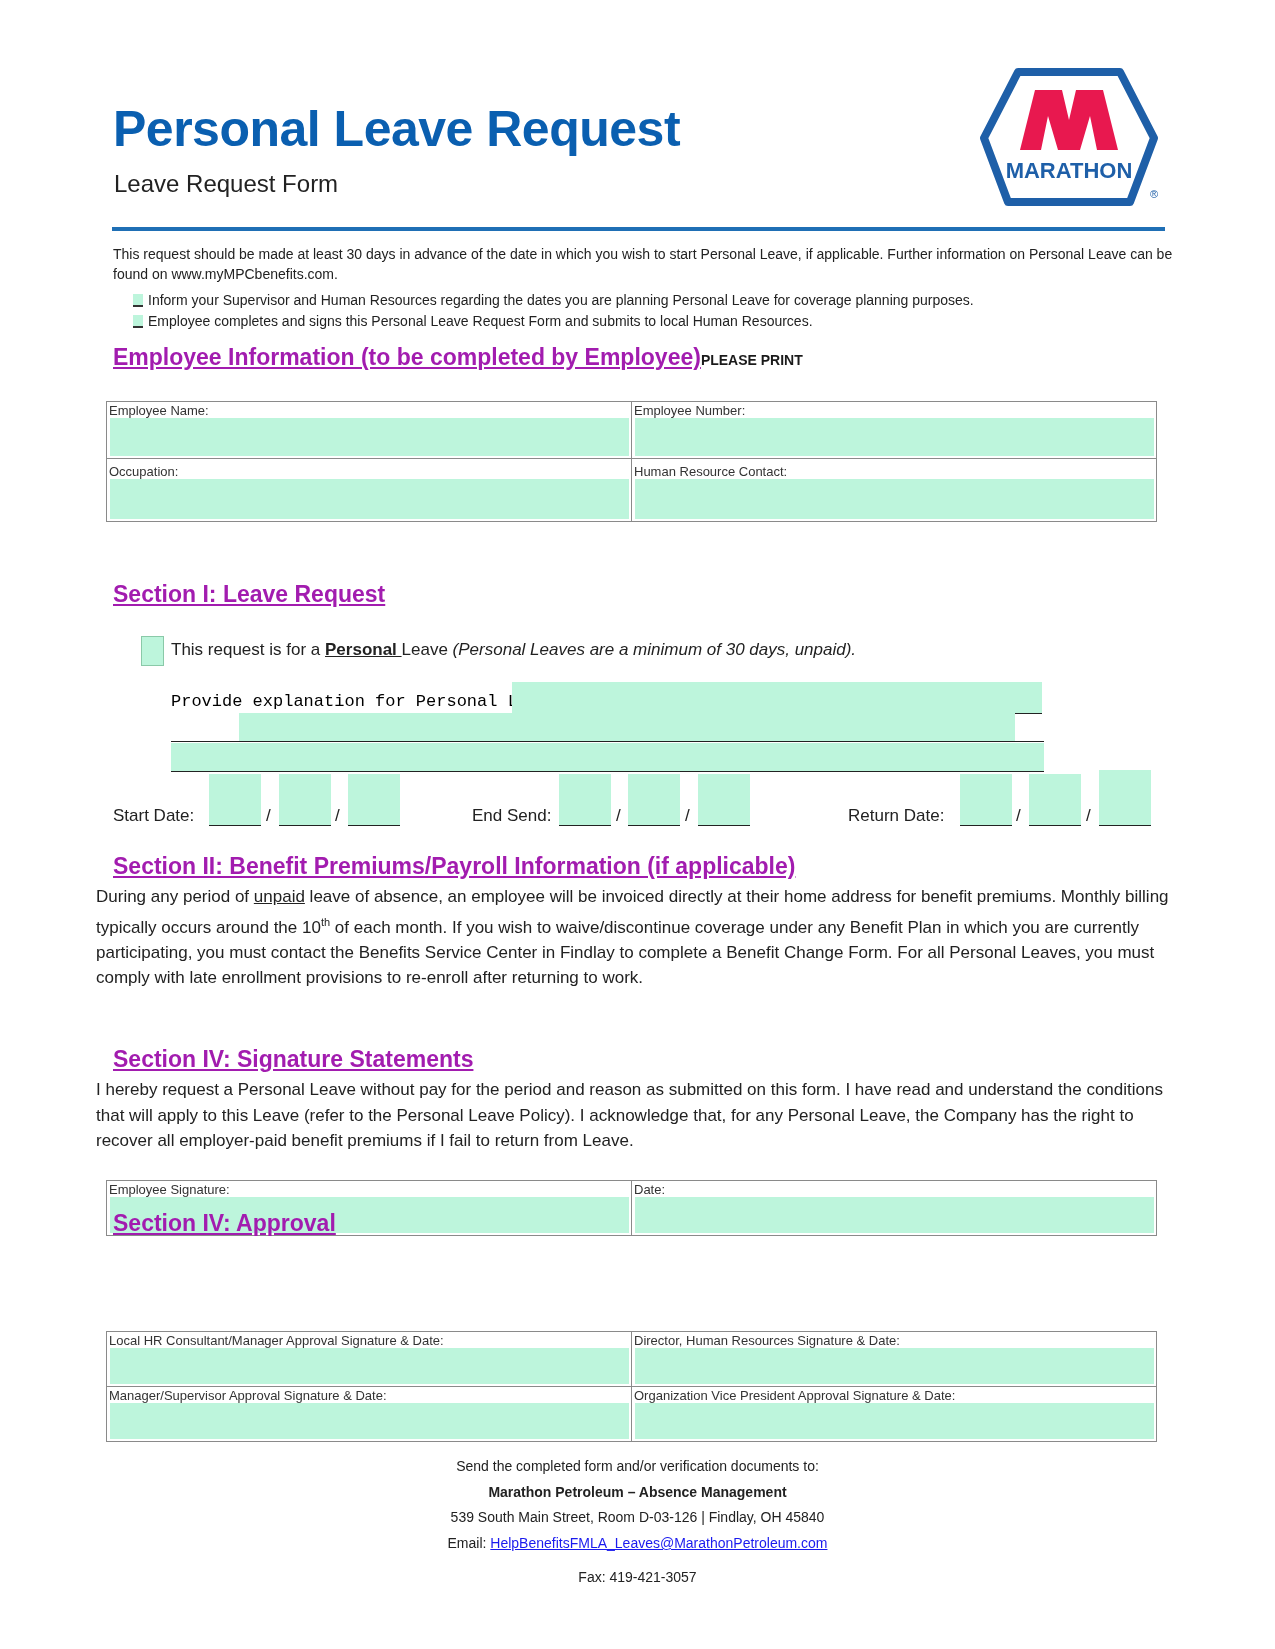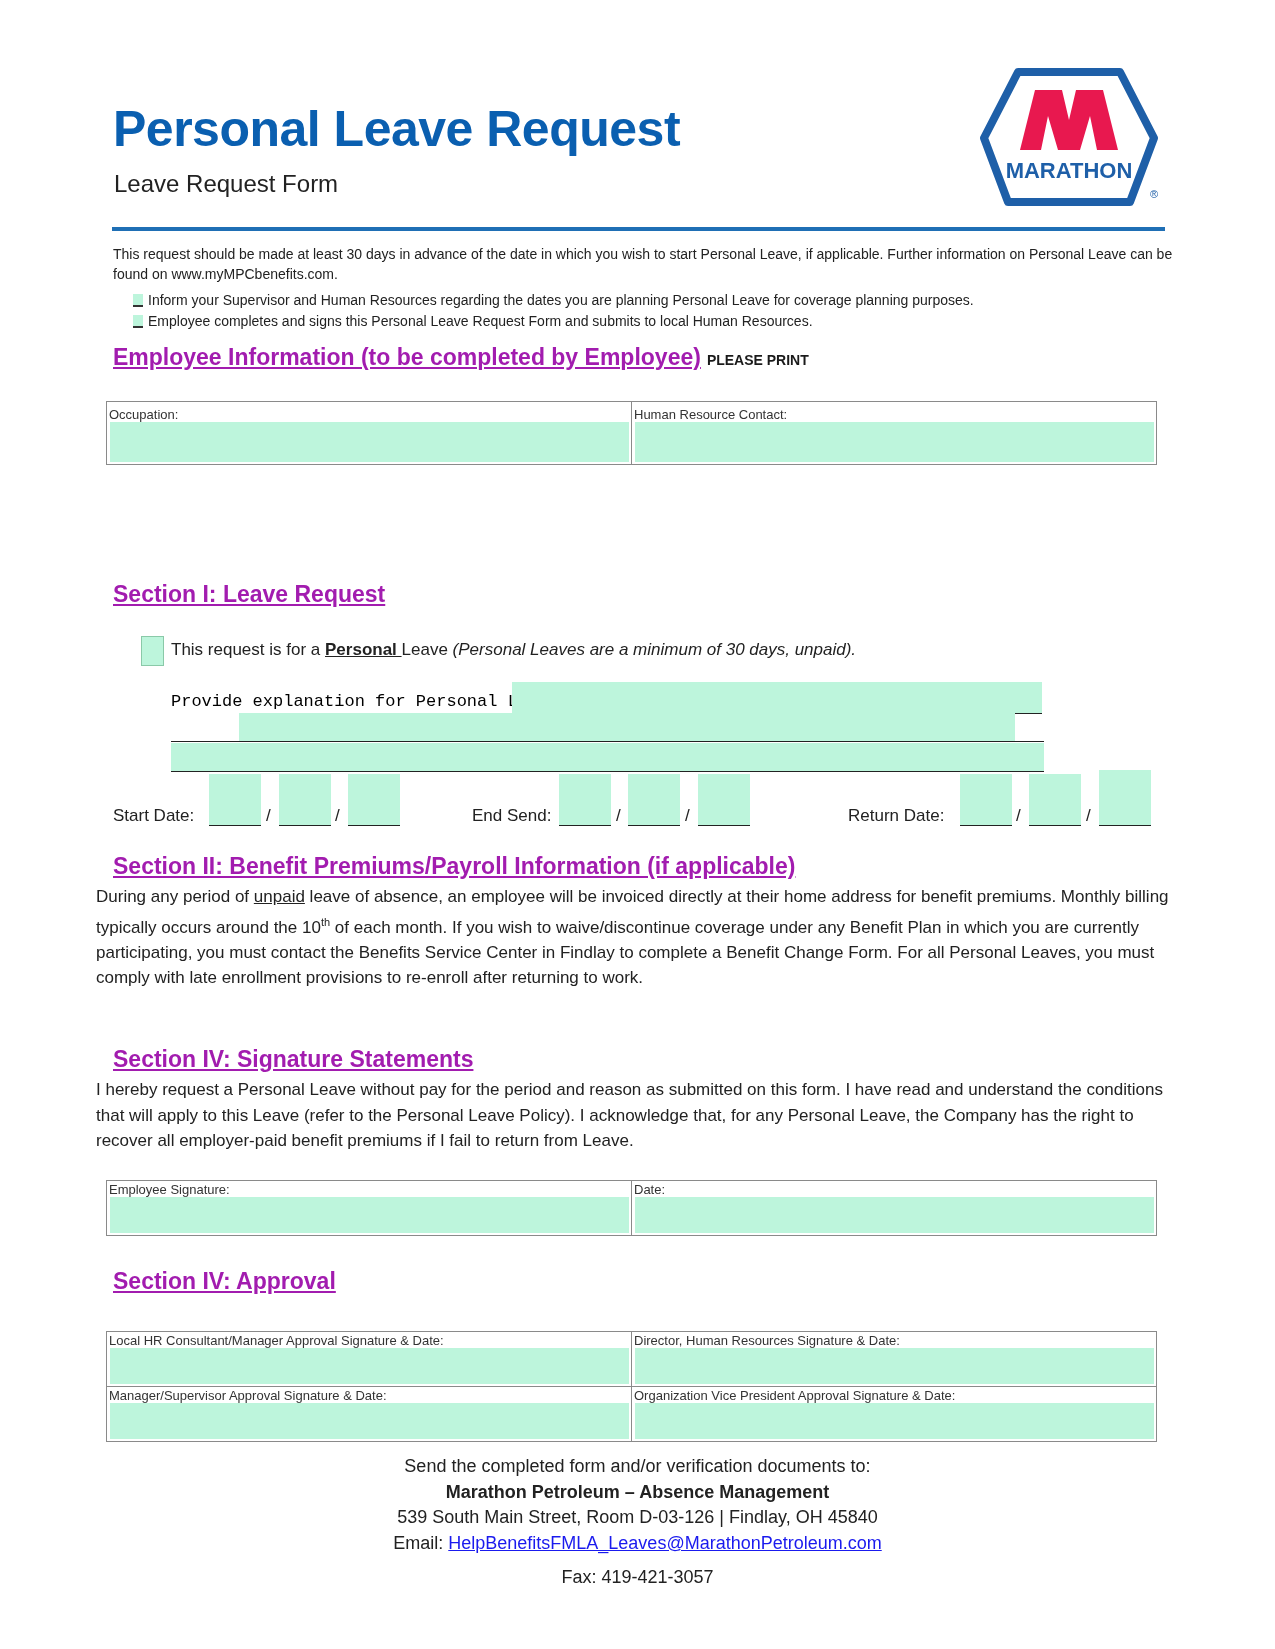--- a/index.html
+++ b/index.html
@@ -7,31 +7,31 @@
   .abs{position:absolute;}
   .title{left:113px;top:100px;font-size:50px;font-weight:bold;color:#0a5fb0;letter-spacing:-0.5px;}
   .subtitle{left:114px;top:170px;font-size:24px;color:#222;}
   .rule{left:112px;top:227px;width:1053px;height:4px;background:#1f6fb5;}
   .logo{left:980px;top:68px;width:178px;height:140px;}
   .reg{left:1150px;top:188px;font-size:11px;color:#1e5fa8;}
   .intro{left:113px;top:244px;width:1060px;font-size:14px;line-height:20px;color:#222;}
   .bullet{left:133px;font-size:14px;color:#222;display:flex;align-items:center;}
   .cb-small{width:10px;height:11px;background:#bdf5dc;border-bottom:2px solid #333;margin-right:5px;display:inline-block;}
   .sechead{font-size:23px;font-weight:bold;text-decoration:underline;color:#a21caf;}
-  .please{font-size:14px;font-weight:bold;margin-left:6px;text-decoration:none;display:inline-block;}
+  .please{font-size:14px;font-weight:bold;text-decoration:none;display:inline-block;}
   table.grid{position:absolute;border-collapse:collapse;left:106px;width:1051px;}
   table.grid td{border:1.5px solid #8a8a8a;width:50%;vertical-align:top;padding:0;position:relative;}
   .lbl{font-size:13px;color:#333;padding:2px 2px 0;height:14px;line-height:14px;white-space:nowrap;overflow:hidden;}
   .fill{background:#bdf5dc;margin:0 2px 2px 3px;}
   .body-text{font-size:17px;line-height:25.5px;color:#222;}
   .green{background:#bdf5dc;position:absolute;}
   .uline{position:absolute;height:0;border-top:1.5px solid #222;}
   .datelbl{position:absolute;font-size:17px;color:#222;}
   .slash{position:absolute;font-size:17px;color:#222;}
-  .footer{position:absolute;left:0;width:1275px;text-align:center;font-size:18px;color:#222;line-height:25.5px;}
+  .footer{position:absolute;left:0;width:1275px;text-align:center;font-size:14px;color:#222;line-height:25.5px;}
   a.mail{color:#1a1aee;text-decoration:underline;}
 </style>
 </head>
 <body>
 
 <div class="abs title">Personal Leave Request</div>
 <div class="abs subtitle">Leave Request Form</div>
 
 <svg class="abs logo" viewBox="0 0 178 140">
   <polygon points="38,4 140,4 174,70 150,134 28,134 4,70" fill="#fff" stroke="#1e5fa8" stroke-width="8" stroke-linejoin="round"></polygon>
@@ -51,20 +51,30 @@
   <span class="cb-small"></span>
   <span>Employee completes and signs this Personal Leave Request Form and submits to local Human Resources.</span>
 </div>
 
 <div class="abs" style="left:113px;top:344px;">
   <span class="sechead">Employee Information (to be completed by Employee)</span><span class="please">PLEASE PRINT</span>
 </div>
 
 <table class="grid" style="top:401px;">
   <tbody>
+      <tr>
+    <td>
+          <div class="lbl">Employee Name:</div>
+          <div class="fill" style="height:38px;"></div>
+        </td>
+    <td>
+          <div class="lbl">Employee Number:</div>
+          <div class="fill" style="height:38px;"></div>
+        </td>
+  </tr>
   <tr>
     <td>
           <div class="lbl" style="margin-top:4px;">Occupation:</div>
           <div class="fill" style="height:40px;"></div>
         </td>
     <td>
           <div class="lbl" style="margin-top:4px;">Human Resource Contact:</div>
           <div class="fill" style="height:40px;"></div>
         </td>
   </tr>
@@ -123,21 +133,21 @@
           <div class="fill" style="height:36px;"></div>
         </td>
     <td>
           <div class="lbl">Date:</div>
           <div class="fill" style="height:36px;"></div>
         </td>
   </tr>
 </tbody>
   </table>
 
-<div class="abs sechead" style="left:113px;top:1268px;">Section IV: Approval</div>
+<div class="abs sechead" style="left:113px;top:1210px;">Section IV: Approval</div>
 
 <table class="grid" style="top:1331px;">
   <tbody>
       <tr>
     <td>
           <div class="lbl">Local HR Consultant/Manager Approval Signature &amp; Date:</div>
           <div class="fill" style="height:36px;"></div>
         </td>
     <td>
           <div class="lbl">Director, Human Resources Signature &amp; Date:</div>

